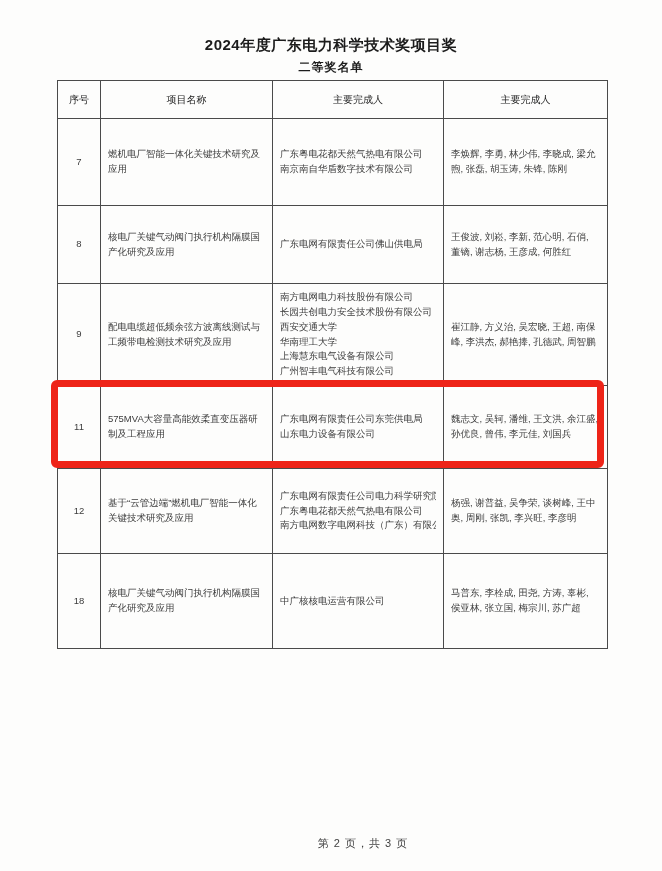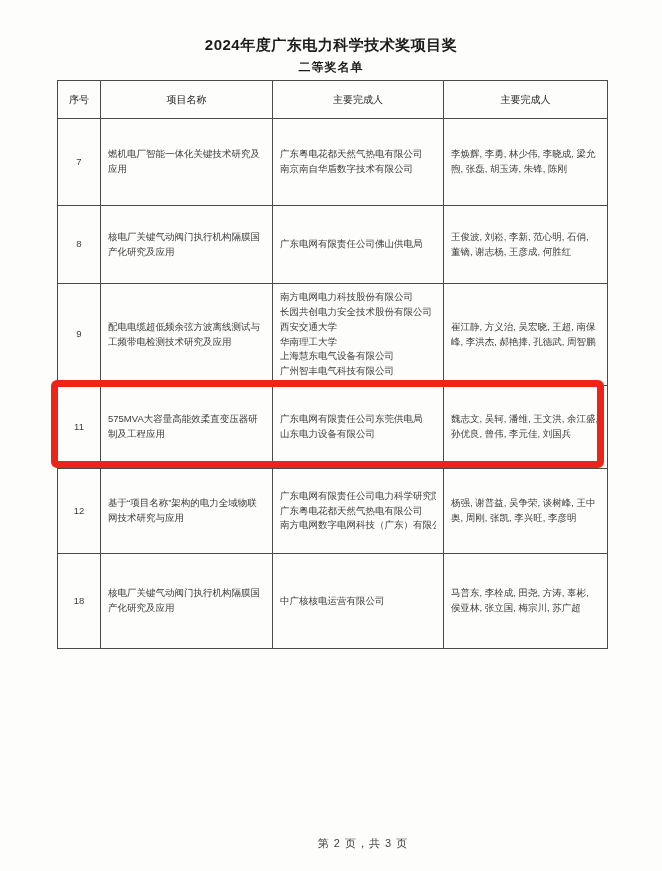--- a/index.html
+++ b/index.html
@@ -109,21 +109,21 @@
           <td class="cell-no">11</td>
           <td>575MVA大容量高能效柔直变压器研制及工程应用</td>
           <td class="cell-units">
             <div>广东电网有限责任公司东莞供电局</div>
             <div>山东电力设备有限公司</div>
           </td>
           <td>魏志文, 吴轲, 潘维, 王文洪, 余江盛, 孙优良, 曾伟, 李元佳, 刘国兵</td>
         </tr>
         <tr style="height: 85px;">
           <td class="cell-no">12</td>
-          <td>基于“项目名称”架构的电力全域物联网技术研究与应用</td>
+          <td>基于“云管边端”燃机电厂智能一体化关键技术研究及应用</td>
           <td class="cell-units">
             <div>广东电网有限责任公司电力科学研究院</div>
             <div>广东粤电花都天然气热电有限公司</div>
             <div>南方电网数字电网科技（广东）有限公司</div>
           </td>
           <td>杨强, 谢普益, 吴争荣, 谈树峰, 王中奥, 周刚, 张凯, 李兴旺, 李彦明</td>
         </tr>
         <tr style="height: 95px;">
           <td class="cell-no">18</td>
           <td>核电厂关键气动阀门执行机构隔膜国产化研究及应用</td>

